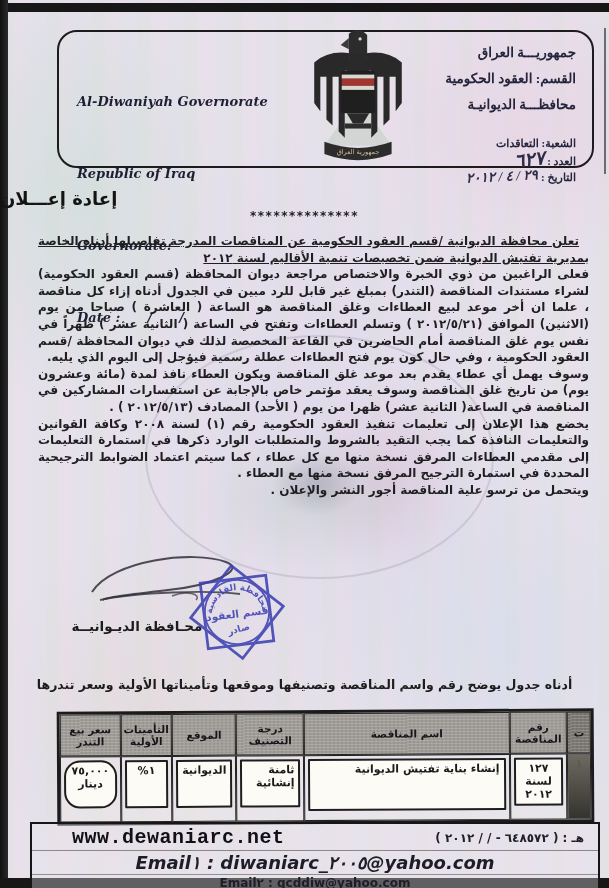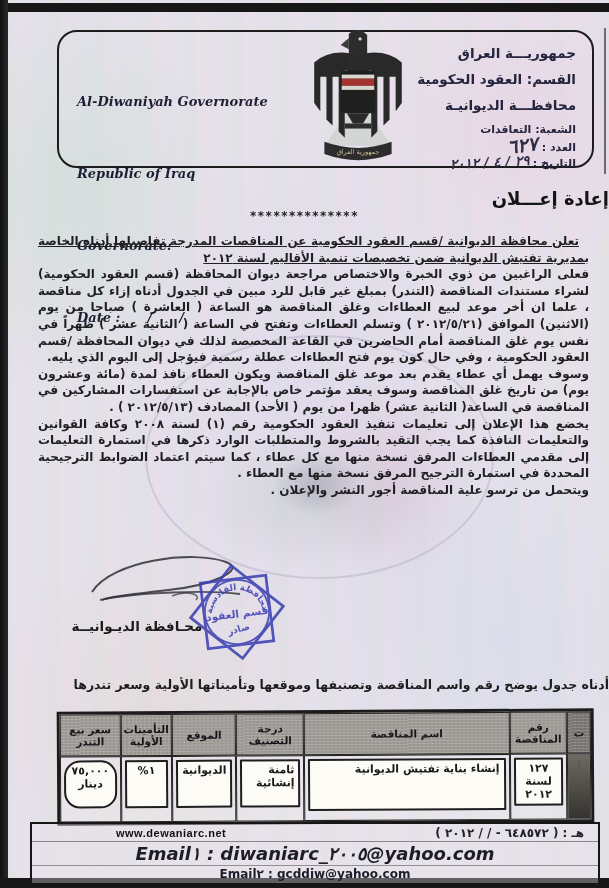--- a/index.html
+++ b/index.html
@@ -18,31 +18,31 @@
   .edge{position:absolute;background:#171717;}
   .edge-top{top:3px;left:0;width:609px;height:9px;}
   .edge-left{top:0;left:0;width:8px;height:888px;background:linear-gradient(90deg,#101010,#2a2a2a);}
   .edge-bottom{bottom:0;left:0;width:609px;height:10px;}
   .edge-right-line{position:absolute;top:28px;right:3px;width:2px;height:146px;background:rgba(45,45,55,.65);}
 
   
   .hdr{position:absolute;left:57px;top:30px;width:533px;height:134px;border:2px solid #1c1c1c;border-radius:20px;}
   .hdr-en{position:absolute;left:18px;top:10px;font-family:"DejaVu Serif",serif;font-style:italic;font-weight:bold;
     font-size:13px;color:#1e1e33;line-height:24px;white-space:pre;}
-  .hdr-ar{position:absolute;right:16px;top:8px;direction:rtl;text-align:right;color:#24243c;font-weight:bold;}
+  .hdr-ar{position:absolute;right:16px;top:8px;direction:rtl;text-align:right;color:#24243c;font-weight:bold;font-family:Liberation Serif, serif;}
   .hdr-ar .big{font-size:13.5px;line-height:26px;}
   .hdr-ar .small{font-size:11px;line-height:15px;}
   .hand{display:inline-block;font-size:19px;font-style:italic;font-weight:bold;color:#2d2d46;
     transform:rotate(-8deg) translateY(1px);letter-spacing:1px;}
   .hand-date{display:inline-block;font-size:13.5px;font-style:italic;font-weight:bold;color:#2d2d46;transform:rotate(-3deg);}
 
   .emblem{position:absolute;left:243px;top:-8px;width:112px;height:146px;}
 
   
-  .title{position:absolute;top:188px;left:0;width:100%;text-align:right;font-size:18px;font-weight:bold;color:#141414;direction:rtl;}
+  .title{position:absolute;top:188px;left:0;width:100%;text-align:left;font-size:18px;font-weight:bold;color:#141414;direction:rtl;}
   .stars{position:absolute;top:209px;left:0;width:100%;text-align:center;font-size:12px;font-weight:bold;color:#222;letter-spacing:1.5px;}
 
   
   .bodytext{position:absolute;left:38px;right:20px;top:233px;direction:rtl;text-align:justify;
     font-size:12px;font-weight:bold;color:#1f1f22;line-height:16.6px;}
   .bodytext p{margin:0;}
   .bodytext p.indent{text-indent:10px;text-decoration:underline;}
 
   
   .wm{position:absolute;pointer-events:none;}
@@ -51,39 +51,39 @@
   .wm-green{left:195px;top:425px;width:230px;height:150px;background:radial-gradient(ellipse at center, rgba(138,178,150,.19), transparent 68%);}
   .wm-ghost{left:272px;top:452px;width:90px;height:64px;background:radial-gradient(ellipse at center, rgba(88,84,110,.24), transparent 70%);}
 
   
   .sig-svg{position:absolute;left:76px;top:550px;width:176px;height:56px;}
   .sig-name{position:absolute;left:48px;top:599px;width:178px;direction:rtl;text-align:center;font-weight:bold;font-size:13.5px;color:#1c1c1c;}
   .sig-role{position:absolute;left:48px;top:618px;width:178px;direction:rtl;text-align:center;font-weight:bold;font-size:13.5px;color:#1c1c1c;}
   .stamp{position:absolute;left:182px;top:556px;width:110px;height:112px;transform:rotate(-7deg);opacity:.88;}
 
   
-  .tbl-caption{position:absolute;top:677px;left:0;width:100%;direction:rtl;font-weight:bold;font-size:12.5px;color:#1c1c1c;}
+  .tbl-caption{position:absolute;top:677px;left:0;width:100%;text-align:center;direction:rtl;font-weight:bold;font-size:12.5px;color:#1c1c1c;}
   .tbl-wrap{position:absolute;left:57px;top:710px;width:537px;transform:rotate(-.35deg);}
   table.tenders{width:100%;border-collapse:separate;border-spacing:0;border:3px solid #1b1b1b;direction:rtl;background:rgba(245,242,240,.25);}
   table.tenders th{border:1.5px solid #222;font-size:10.5px;font-weight:bold;color:#15151a;height:38px;padding:1px 2px;
     background-color:#a09c97;
     background-image:repeating-linear-gradient(0deg, rgba(255,255,255,.16) 0 1px, transparent 1px 3px),
       repeating-linear-gradient(90deg, rgba(0,0,0,.05) 0 2px, transparent 2px 4px);}
   table.tenders th.c-seq{background-color:#7c7974;}
   table.tenders td{border:1.5px solid #222;height:58px;vertical-align:top;padding:3px;}
   table.tenders td.c-seq-cell{background:linear-gradient(#6e6a62,#35332e);text-align:center;color:#5c594f;font-weight:bold;font-size:11px;}
   .cellbox{border:2px solid #1e1e1e;background:#fcfbf6;min-height:40px;padding:2px 4px;font-size:11px;font-weight:bold;color:#1b1b1b;border-radius:1px;}
   .cellbox.center{text-align:center;}
   .cellbox.right{text-align:right;}
   .cellbox.price{text-align:center;border-radius:16px;}
 
   
   .footer{position:absolute;left:30px;top:822px;width:566px;border:2px solid #161616;background:rgba(235,230,235,.35);}
   .f-row1{display:flex;align-items:center;justify-content:space-between;padding:2px 14px 1px 40px;border-bottom:1px solid rgba(60,60,60,.55);}
-  .f-web{font-family:Liberation Sans, sans-serif;font-weight:bold;font-size:11px;color:#101016;letter-spacing:.5px;margin-left:44px;}
+  .f-web{font-family:Liberation Mono, monospace;font-weight:bold;font-size:20px;color:#101016;letter-spacing:.5px;}
   .f-phone{direction:rtl;font-weight:bold;font-size:12px;color:#20202a;}
   .f-row2{text-align:center;font-weight:bold;font-size:18px;color:#1d1d28;padding:1px 0;border-bottom:1px solid rgba(60,60,60,.5);}
   .f-row2 .it{font-style:italic;}
   .f-row3{text-align:center;font-weight:bold;font-size:12px;color:#1d1d28;padding:1px 0 2px;}
 </style>
 </head>
 <body>
 
 <div class="scan">
 
@@ -122,21 +122,21 @@
         <rect x="42" y="96" width="26" height="5" fill="#2e2e2e"></rect>
         <path d="M22 114 Q55 126 88 114 L88 126 Q55 138 22 126 Z" fill="#2c2c2d"></path>
         <text x="55" y="126" text-anchor="middle" font-size="6.5" fill="#cdbd95">جمهورية العراق</text>
       </svg>
     </div>
 
     <div class="hdr-ar">
       <div class="big">جمهوريـــة العراق</div>
       <div class="big">القسم: العقود الحكومية</div>
       <div class="big">محافظـــة الديوانيـة</div>
-      <div class="small" style="margin-top:4px;">الشعبة: التعاقدات</div>
+      <div class="small" style="margin-top:18px;">الشعبة: التعاقدات</div>
       <div class="small">
         <span>العدد :</span>
         <span class="hand">٦٢٧</span>
       </div>
       <div class="small">
         <span>التاريخ :</span>
         <span class="hand-date">٢٩ / ٤ / ٢٠١٢</span>
       </div>
     </div>
   </div>

